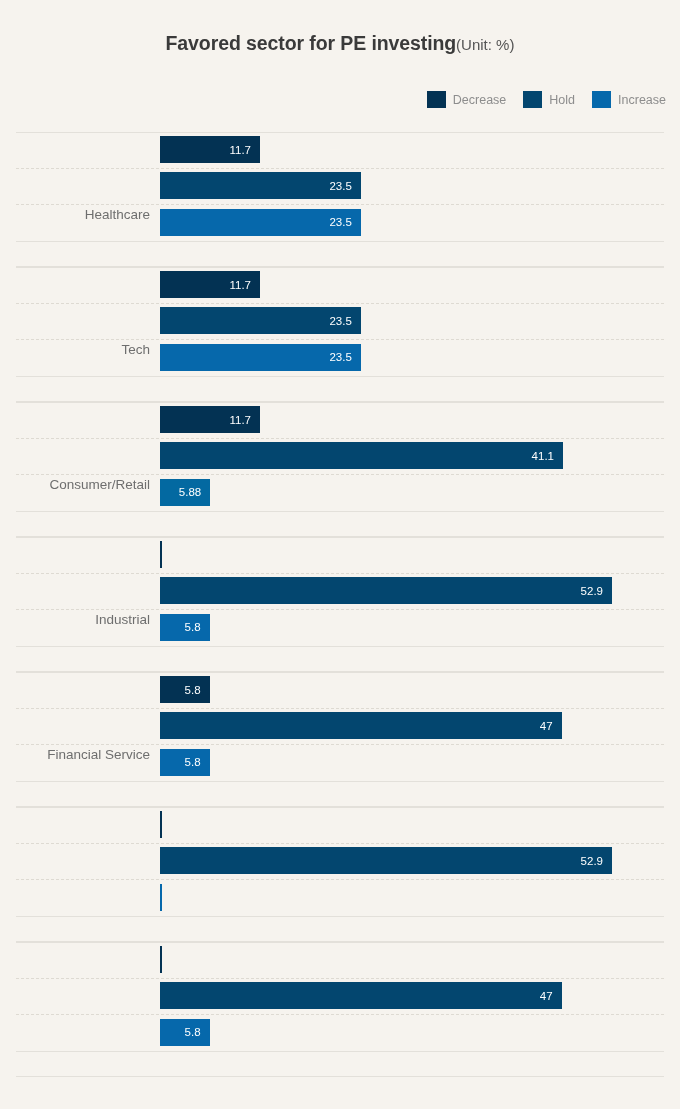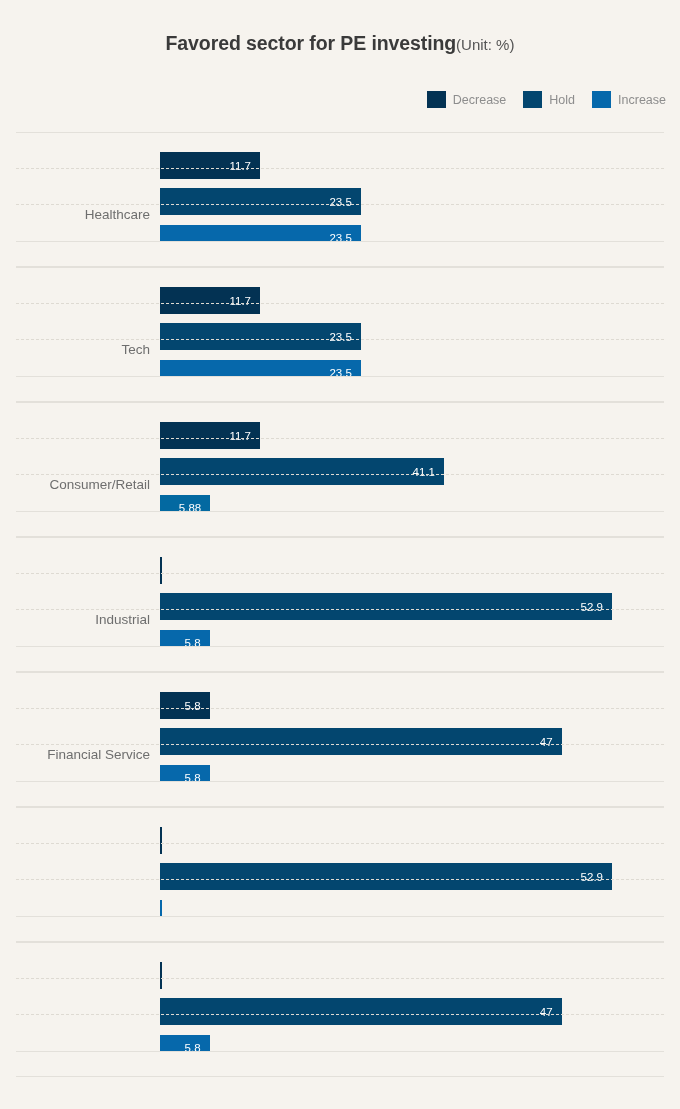--- a/index.html
+++ b/index.html
@@ -137,21 +137,21 @@
     left: -144px;
     right: 16px;
     top: -0.5px;
     height: 0;
     border-top: 1px dashed #dedad2;
   }
 
   .bar {
     position: absolute;
     left: 0;
-    top: 20px;
+    top: 4px;
     height: 27px;
     display: flex;
     align-items: center;
     justify-content: flex-end;
     box-sizing: border-box;
     min-width: 2px;
   }
   .bar-value {
     font-size: 11.5px;
     color: #ffffff;
@@ -228,21 +228,21 @@
       </div>
       <div class="group">
         <div class="group-label">Consumer/Retail</div>
         <div class="bars">
           <div class="bar-row">
             <div class="bar" style="background: rgb(3, 50, 83); width: 99.9698px;">
               <span class="bar-value">11.7</span>
             </div>
           </div>
           <div class="bar-row">
-            <div class="bar" style="background: rgb(3, 70, 111); width: 284px;">
+            <div class="bar" style="background: rgb(3, 70, 111); width: 403px;">
               <span class="bar-value">41.1</span>
             </div>
           </div>
           <div class="bar-row">
             <div class="bar" style="background: #0369a1; width: 50.2412px;">
               <span class="bar-value">5.88</span>
             </div>
           </div>
         </div>
         <div class="group-band"></div>

